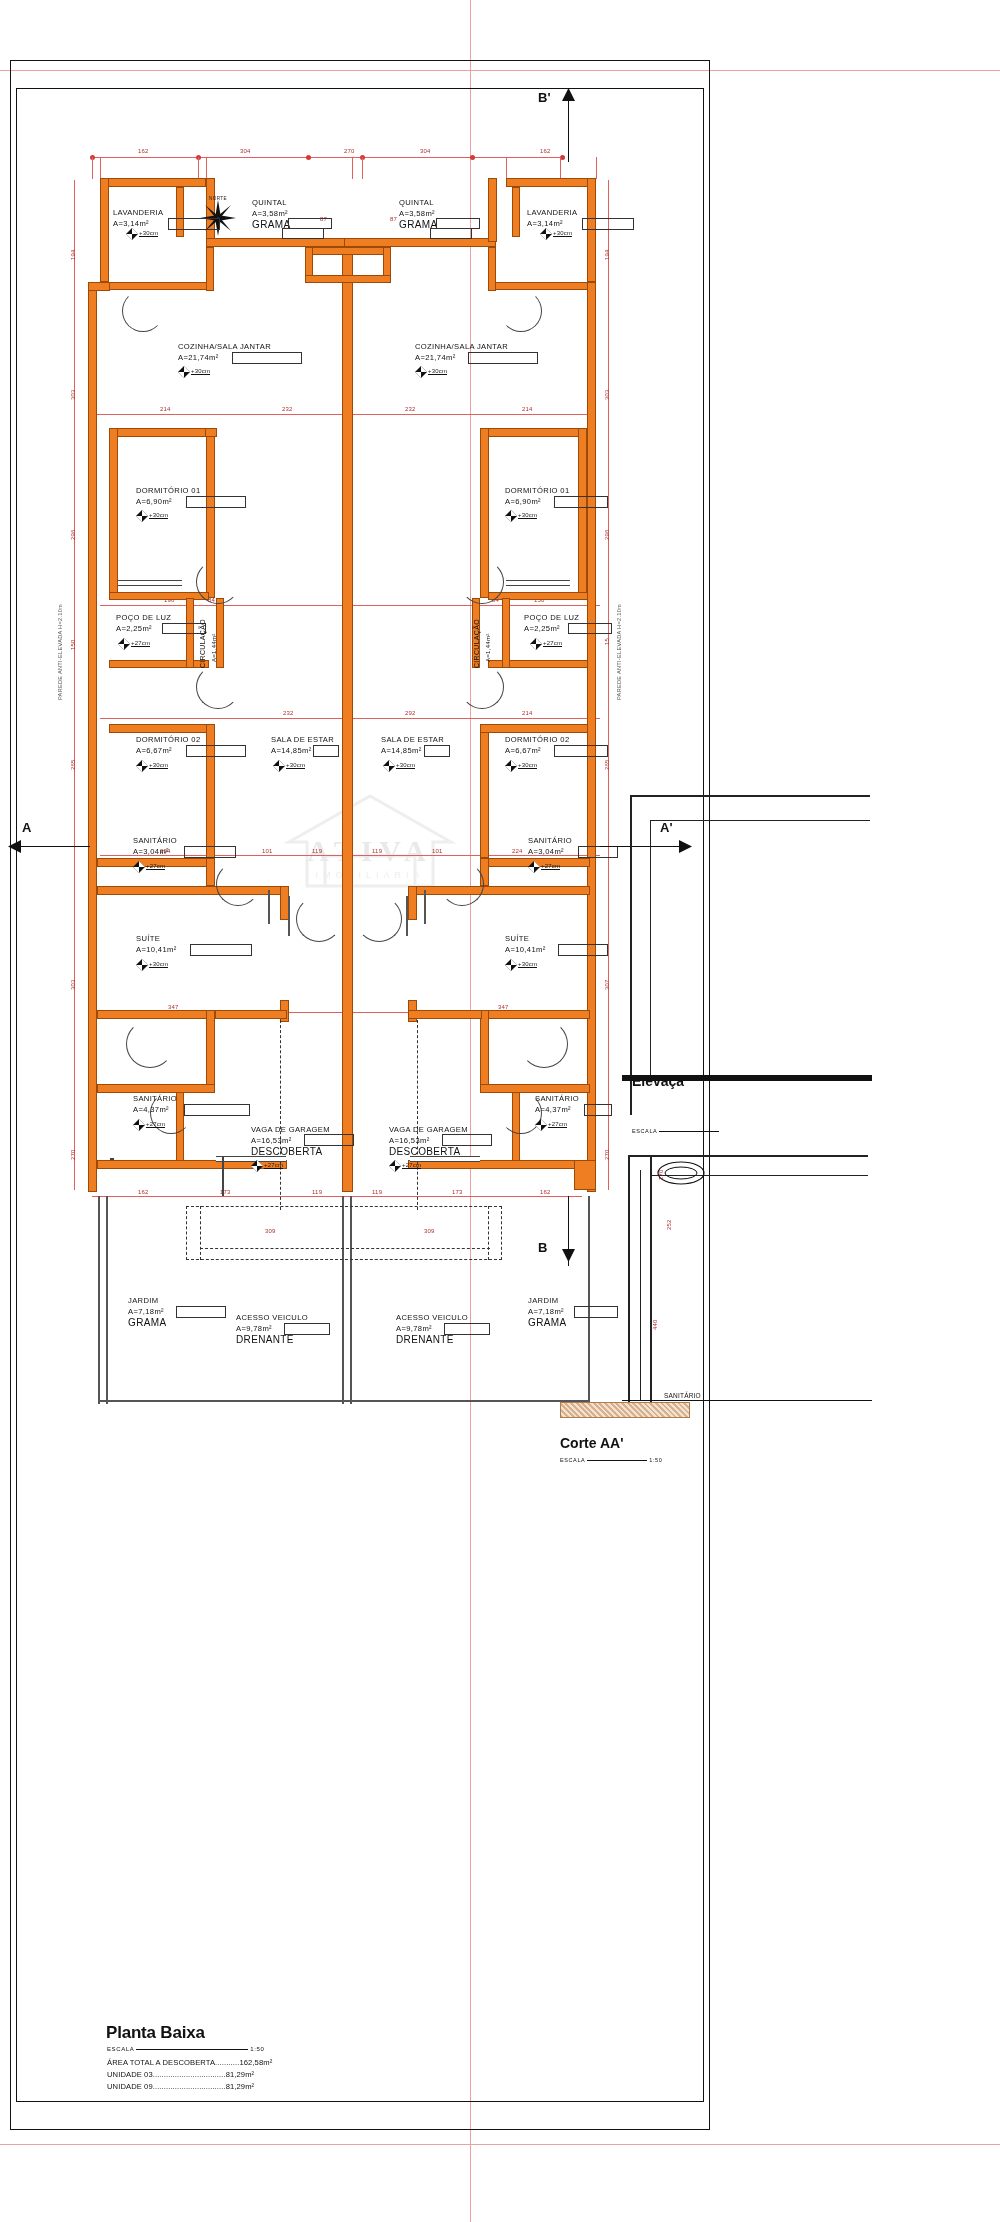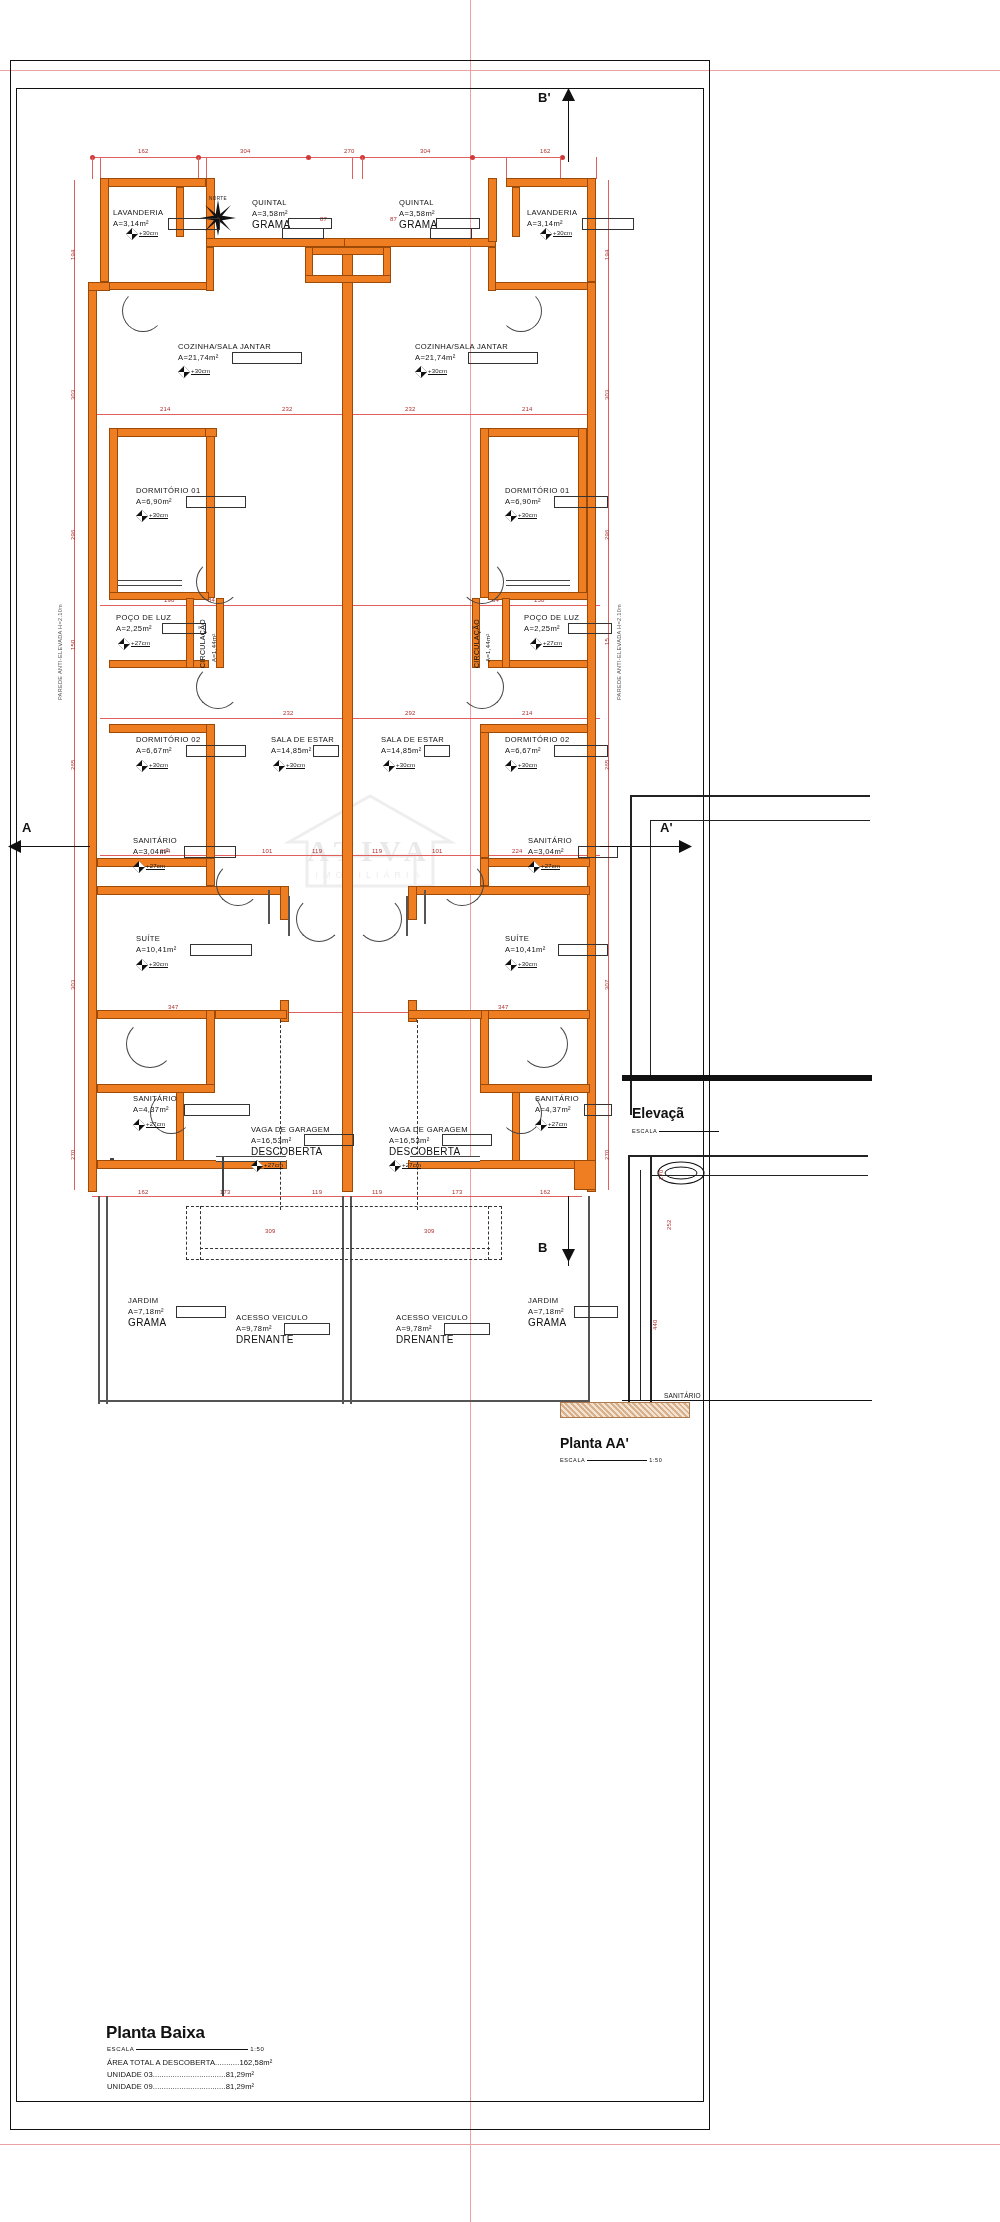--- a/index.html
+++ b/index.html
@@ -700,40 +700,40 @@
   <svg style="position:absolute;left:562px;top:1248px" width="13" height="14">
       <polygon points="6.5,14 0,1 13,1" fill="#111"></polygon>
     </svg>
 
   <div class="rdraw-line" style="left:630px;top:795px;width:1.5px;height:320px"></div>
   <div class="rdraw-line" style="left:630px;top:795px;width:240px;height:1.5px"></div>
   <div class="rdraw-line" style="left:650px;top:820px;width:220px;height:1px"></div>
   <div class="rdraw-line" style="left:650px;top:820px;width:1px;height:255px"></div>
   <div class="rdraw-line" style="left:622px;top:1075px;width:250px;height:6px;background:#111"></div>
 
-  <div class="rtitle" style="left:632px;top:1105px">Elevaçã</div>
+  <div class="rtitle" style="left:632px;top:1073px">Elevaçã</div>
   <div class="rscale" style="left:632px;top:1128px">
     <span>ESCALA</span>
     <span class="bar"></span>
   </div>
 
   <div class="rdraw-line" style="left:628px;top:1155px;width:1.5px;height:260px"></div>
   <div class="rdraw-line" style="left:650px;top:1155px;width:1.5px;height:260px"></div>
   <div class="rdraw-line" style="left:628px;top:1155px;width:240px;height:1.5px"></div>
   <div class="rdraw-line" style="left:650px;top:1175px;width:218px;height:1px"></div>
   <div class="rdraw-line" style="left:640px;top:1170px;width:1px;height:230px"></div>
   <svg style="position:absolute;left:656px;top:1160px" width="50" height="26">
     <ellipse cx="25" cy="13" rx="23" ry="11" fill="none" stroke="#111" stroke-width="1.2"></ellipse>
     <ellipse cx="25" cy="13" rx="16" ry="6" fill="none" stroke="#111" stroke-width="1"></ellipse>
   </svg>
   <div class="grassline" style="left:622px;top:1400px;width:250px"></div>
   <div class="ground" style="left:560px;top:1402px;width:130px;height:16px"></div>
 
   <div class="rsmall" style="left:664px;top:1392px">SANITÁRIO</div>
-  <div class="rtitle" style="left:560px;top:1435px">Planta AA'</div>
+  <div class="rtitle" style="left:560px;top:1435px">Corte AA'</div>
   <div class="rscale" style="left:560px;top:1457px">
     <span>ESCALA</span>
     <span class="bar"></span>
     <span>1:50</span>
   </div>
 
   <div class="dimtxt vert" style="left:658px;top:1180px">170</div>
   <div class="dimtxt vert" style="left:666px;top:1230px">252</div>
   <div class="dimtxt vert" style="left:652px;top:1330px">440</div>
 

